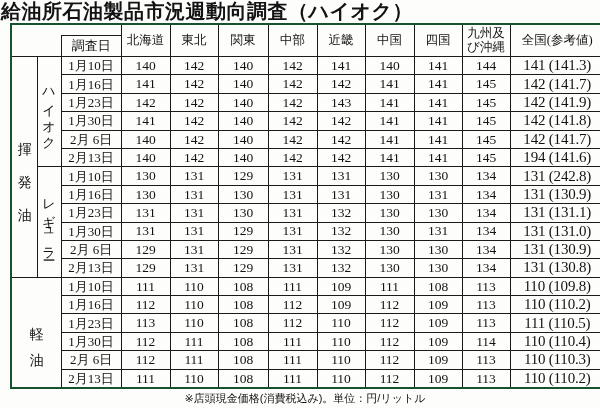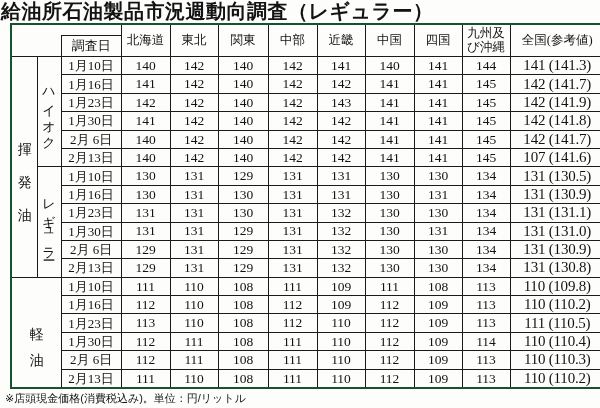--- a/index.html
+++ b/index.html
@@ -41,29 +41,29 @@
   td.date{font-size:13px;}
   td.nat{font-size:15px;letter-spacing:-0.2px;}
   td.lab span{
     writing-mode:vertical-rl;text-orientation:mixed;
     display:inline-block;font-size:14px;
   }
   td.cat span{letter-spacing:33px;margin-top:30px;}
   td.diesel span{letter-spacing:26px;margin-top:22px;}
   td.sub span{letter-spacing:1px;margin-top:2px;font-size:13px;}
   .footer{
-    display:flex;justify-content:space-between;align-items:flex-start;
+    display:flex;justify-content:center;align-items:flex-start;
     font-family:"Liberation Sans","DejaVu Sans",sans-serif;
-    font-size:11px;line-height:14px;padding:2px 2px 0 5px;
+    font-size:11px;line-height:14px;padding:2px 2px 0 12px;
   }
 </style>
 </head>
 <body>
 
-<div class="title">給油所石油製品市況週動向調査（レギュラー）</div>
+<div class="title">給油所石油製品市況週動向調査（ハイオク）</div>
 
 <table>
   <colgroup>
     <col style="width:26px">
       <col style="width:24px">
       <col style="width:60px">
     <col style="width:49px">
       <col style="width:48px">
       <col style="width:50px">
     <col style="width:49px">
@@ -158,34 +158,34 @@
       <tr>
         <td class="date"><span>2月13日</span></td>
         <td class="num"><span>140</span></td>
         <td class="num"><span>142</span></td>
         <td class="num"><span>140</span></td>
         <td class="num"><span>142</span></td>
         <td class="num"><span>142</span></td>
         <td class="num"><span>141</span></td>
         <td class="num"><span>141</span></td>
         <td class="num"><span>145</span></td>
-        <td class="num nat"><span>107 (141.6)</span></td>
+        <td class="num nat"><span>194 (141.6)</span></td>
       </tr>
       <tr>
         <td rowspan="6" class="lab sub"><span>レギュラー</span></td>
         <td class="date"><span>1月10日</span></td>
         <td class="num"><span>130</span></td>
         <td class="num"><span>131</span></td>
         <td class="num"><span>129</span></td>
         <td class="num"><span>131</span></td>
         <td class="num"><span>131</span></td>
         <td class="num"><span>130</span></td>
         <td class="num"><span>130</span></td>
         <td class="num"><span>134</span></td>
-        <td class="num nat"><span>131 (130.5)</span></td>
+        <td class="num nat"><span>131 (242.8)</span></td>
       </tr>
       <tr>
         <td class="date"><span>1月16日</span></td>
         <td class="num"><span>130</span></td>
         <td class="num"><span>131</span></td>
         <td class="num"><span>130</span></td>
         <td class="num"><span>131</span></td>
         <td class="num"><span>131</span></td>
         <td class="num"><span>130</span></td>
         <td class="num"><span>131</span></td>

